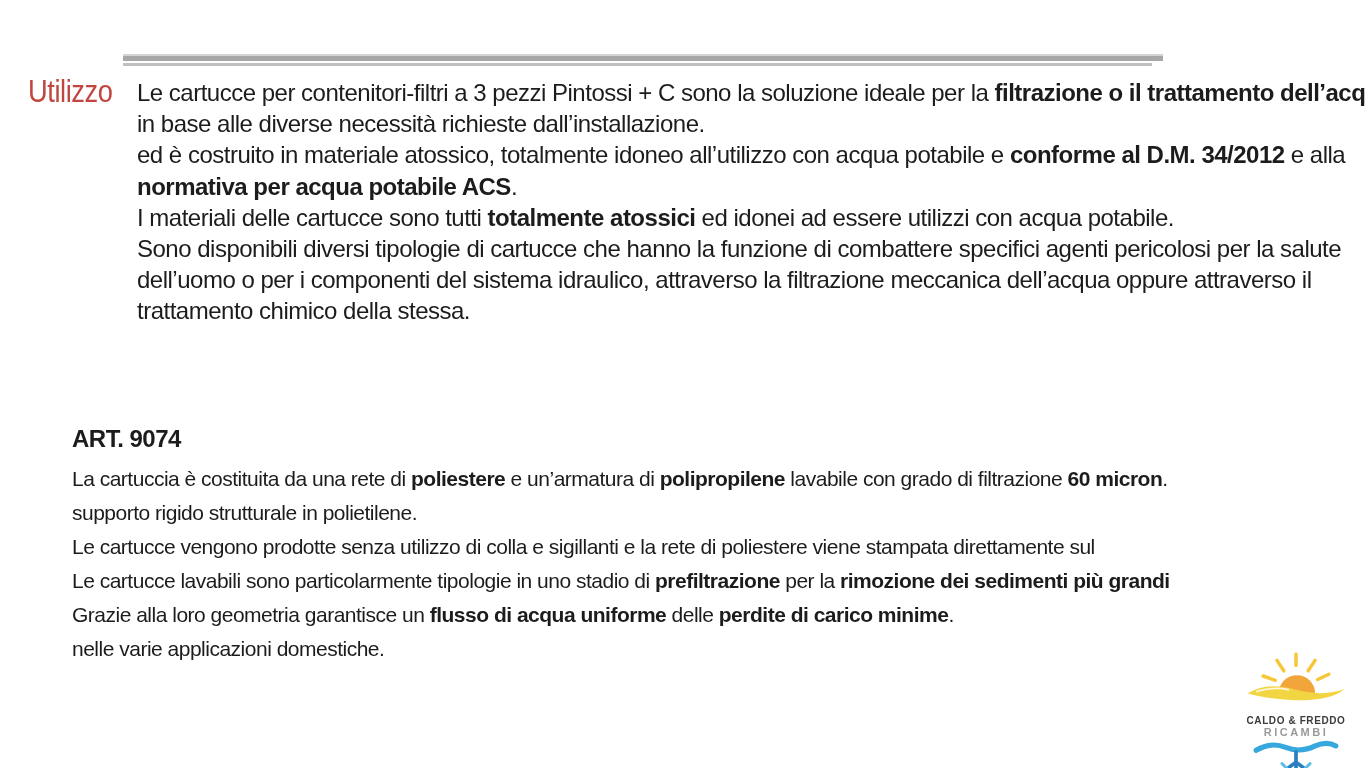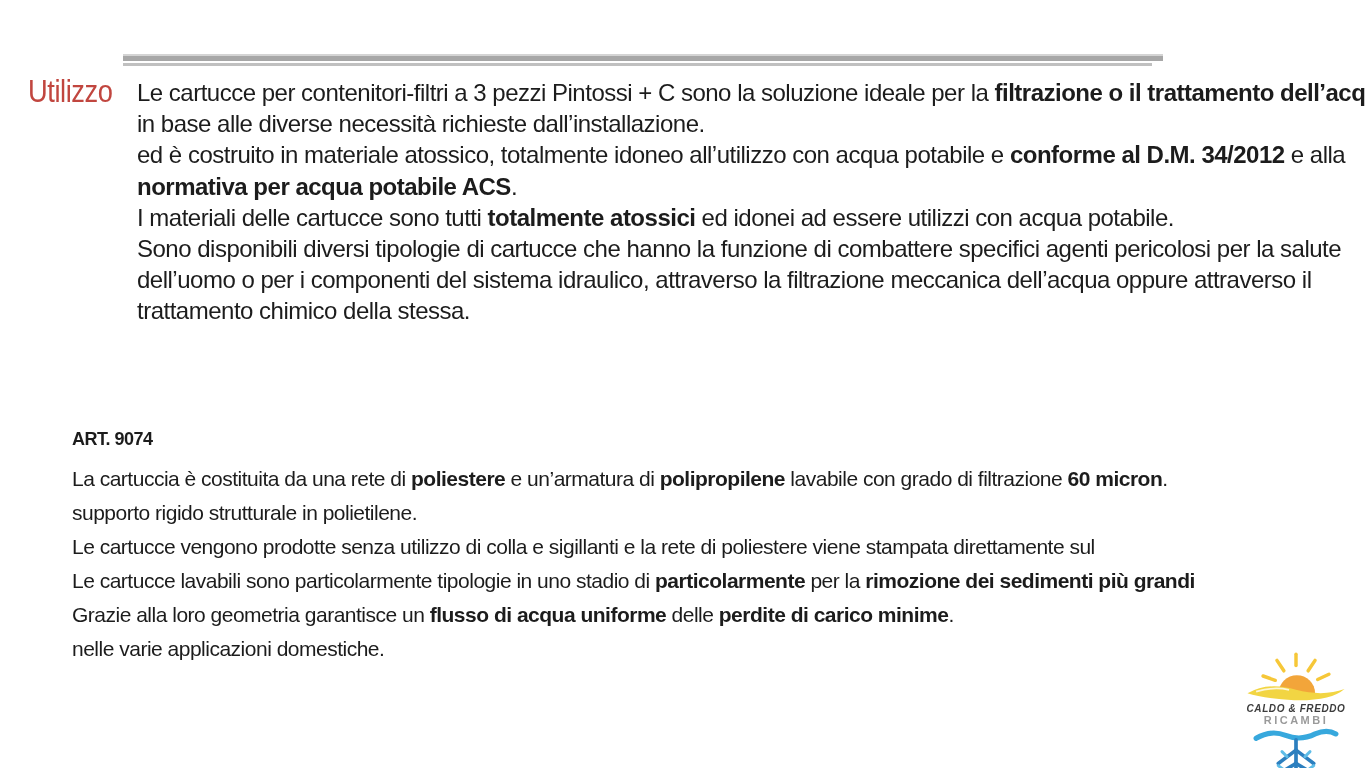--- a/index.html
+++ b/index.html
@@ -26,37 +26,36 @@
     font-size:31px; letter-spacing:-0.5px;
     transform:scaleX(0.88); transform-origin:left top;
     color:#c1463f;
   }
   .para { position:absolute; font-size:24px; letter-spacing:-0.5px; }
   .para .line { white-space:nowrap; }
   #utilizzo-para { left:137px; top:77px; }
   #utilizzo-para .line { height:31.2px; line-height:31.2px; }
   .art-block { position:absolute; left:72px; top:424px; }
   .art-heading {
-    font-size:18px; font-weight:bold; letter-spacing:-0.5px;
+    font-size:24px; font-weight:bold; letter-spacing:-0.5px;
     height:34px; line-height:30px; margin-bottom:4px;
   }
   #art-lines { font-size:21px; letter-spacing:-0.5px; }
   #art-lines .line { height:34px; line-height:34px; white-space:nowrap; }
   .bold { font-weight:bold; }
 
   .logo {
     position:absolute; right:12px; top:650px; width:116px;
     display:flex; flex-direction:column; align-items:center;
   }
   .logo-sun { width:104px; height:52px; display:block; }
   .logo-name {
     font-size:10px; font-weight:bold; color:#3c3c3c;
-    letter-spacing:0.6px; text-align:center; margin-top:1px;
+    letter-spacing:0.6px; text-align:center; margin-top:13px;
     text-shadow:0 0 1px #ffffff;
-    font-style:italic;
   }
   .logo-sub {
     font-size:11px; font-weight:bold; color:#9a9a9a;
     letter-spacing:2.5px; text-align:center; margin-top:0px;
   }
   .logo-snow { width:96px; height:62px; display:block; margin-top:2px; }
 </style>
 </head>
 <body>
 
@@ -77,21 +76,21 @@
       <div class="line"><span>dell’uomo o per i componenti del sistema idraulico, attraverso la filtrazione meccanica dell’acqua oppure attraverso il</span></div>
       <div class="line"><span>trattamento chimico della stessa.</span></div>
     </div>
 
   <div class="art-block">
     <div class="art-heading">ART. 9074</div>
     <div id="art-lines">
         <div class="line"><span>La cartuccia è costituita da una rete di </span><span class="bold">poliestere</span><span> e un’armatura di </span><span class="bold">polipropilene</span><span> lavabile con grado di filtrazione </span><span class="bold">60 micron</span><span>.</span></div>
         <div class="line"><span>supporto rigido strutturale in polietilene.</span></div>
         <div class="line"><span>Le cartucce vengono prodotte senza utilizzo di colla e sigillanti e la rete di poliestere viene stampata direttamente sul</span></div>
-        <div class="line"><span>Le cartucce lavabili sono particolarmente tipologie in uno stadio di </span><span class="bold">particolarmente</span><span> per la </span><span class="bold">rimozione dei sedimenti più grandi</span></div>
+        <div class="line"><span>Le cartucce lavabili sono particolarmente tipologie in uno stadio di </span><span class="bold">prefiltrazione</span><span> per la </span><span class="bold">rimozione dei sedimenti più grandi</span></div>
         <div class="line"><span>Grazie alla loro geometria garantisce un </span><span class="bold">flusso di acqua uniforme</span><span> delle </span><span class="bold">perdite di carico minime</span><span>.</span></div>
         <div class="line"><span>nelle varie applicazioni domestiche.</span></div>
       </div>
   </div>
 
   <div class="logo">
     <svg class="logo-sun" viewBox="0 0 120 60" xmlns="http://www.w3.org/2000/svg">
       <g stroke="#f6c738" stroke-width="4" stroke-linecap="round">
         <line x1="60" y1="5" x2="60" y2="18"></line>
         <line x1="38" y1="12" x2="46" y2="24"></line>

